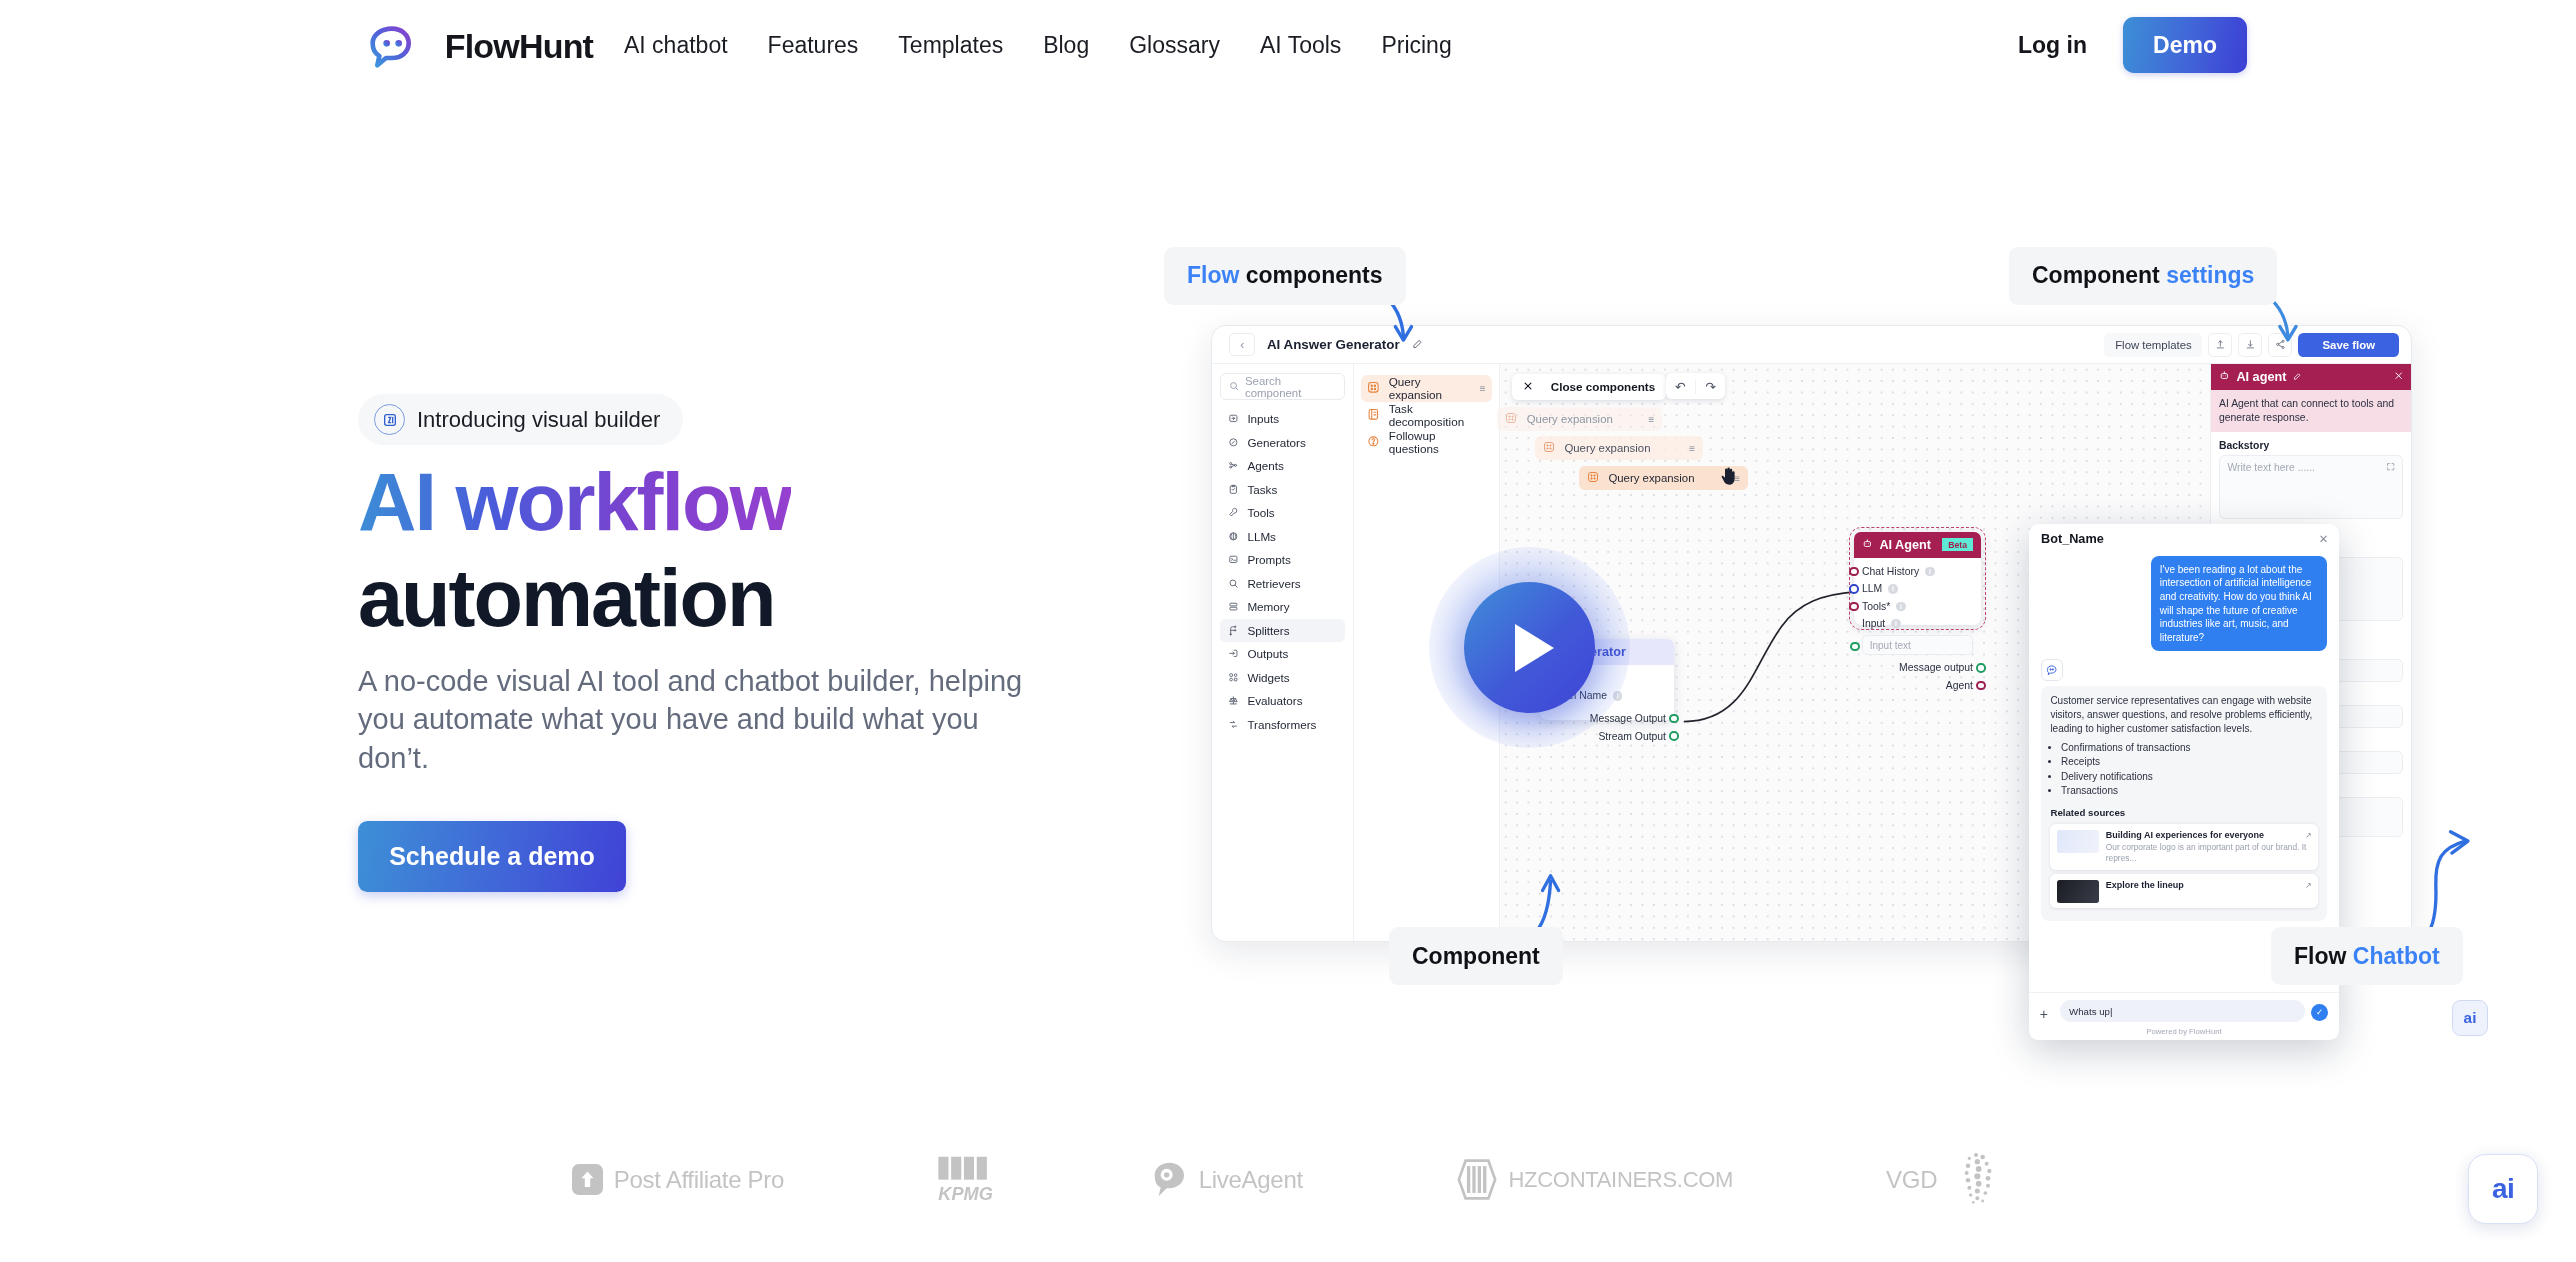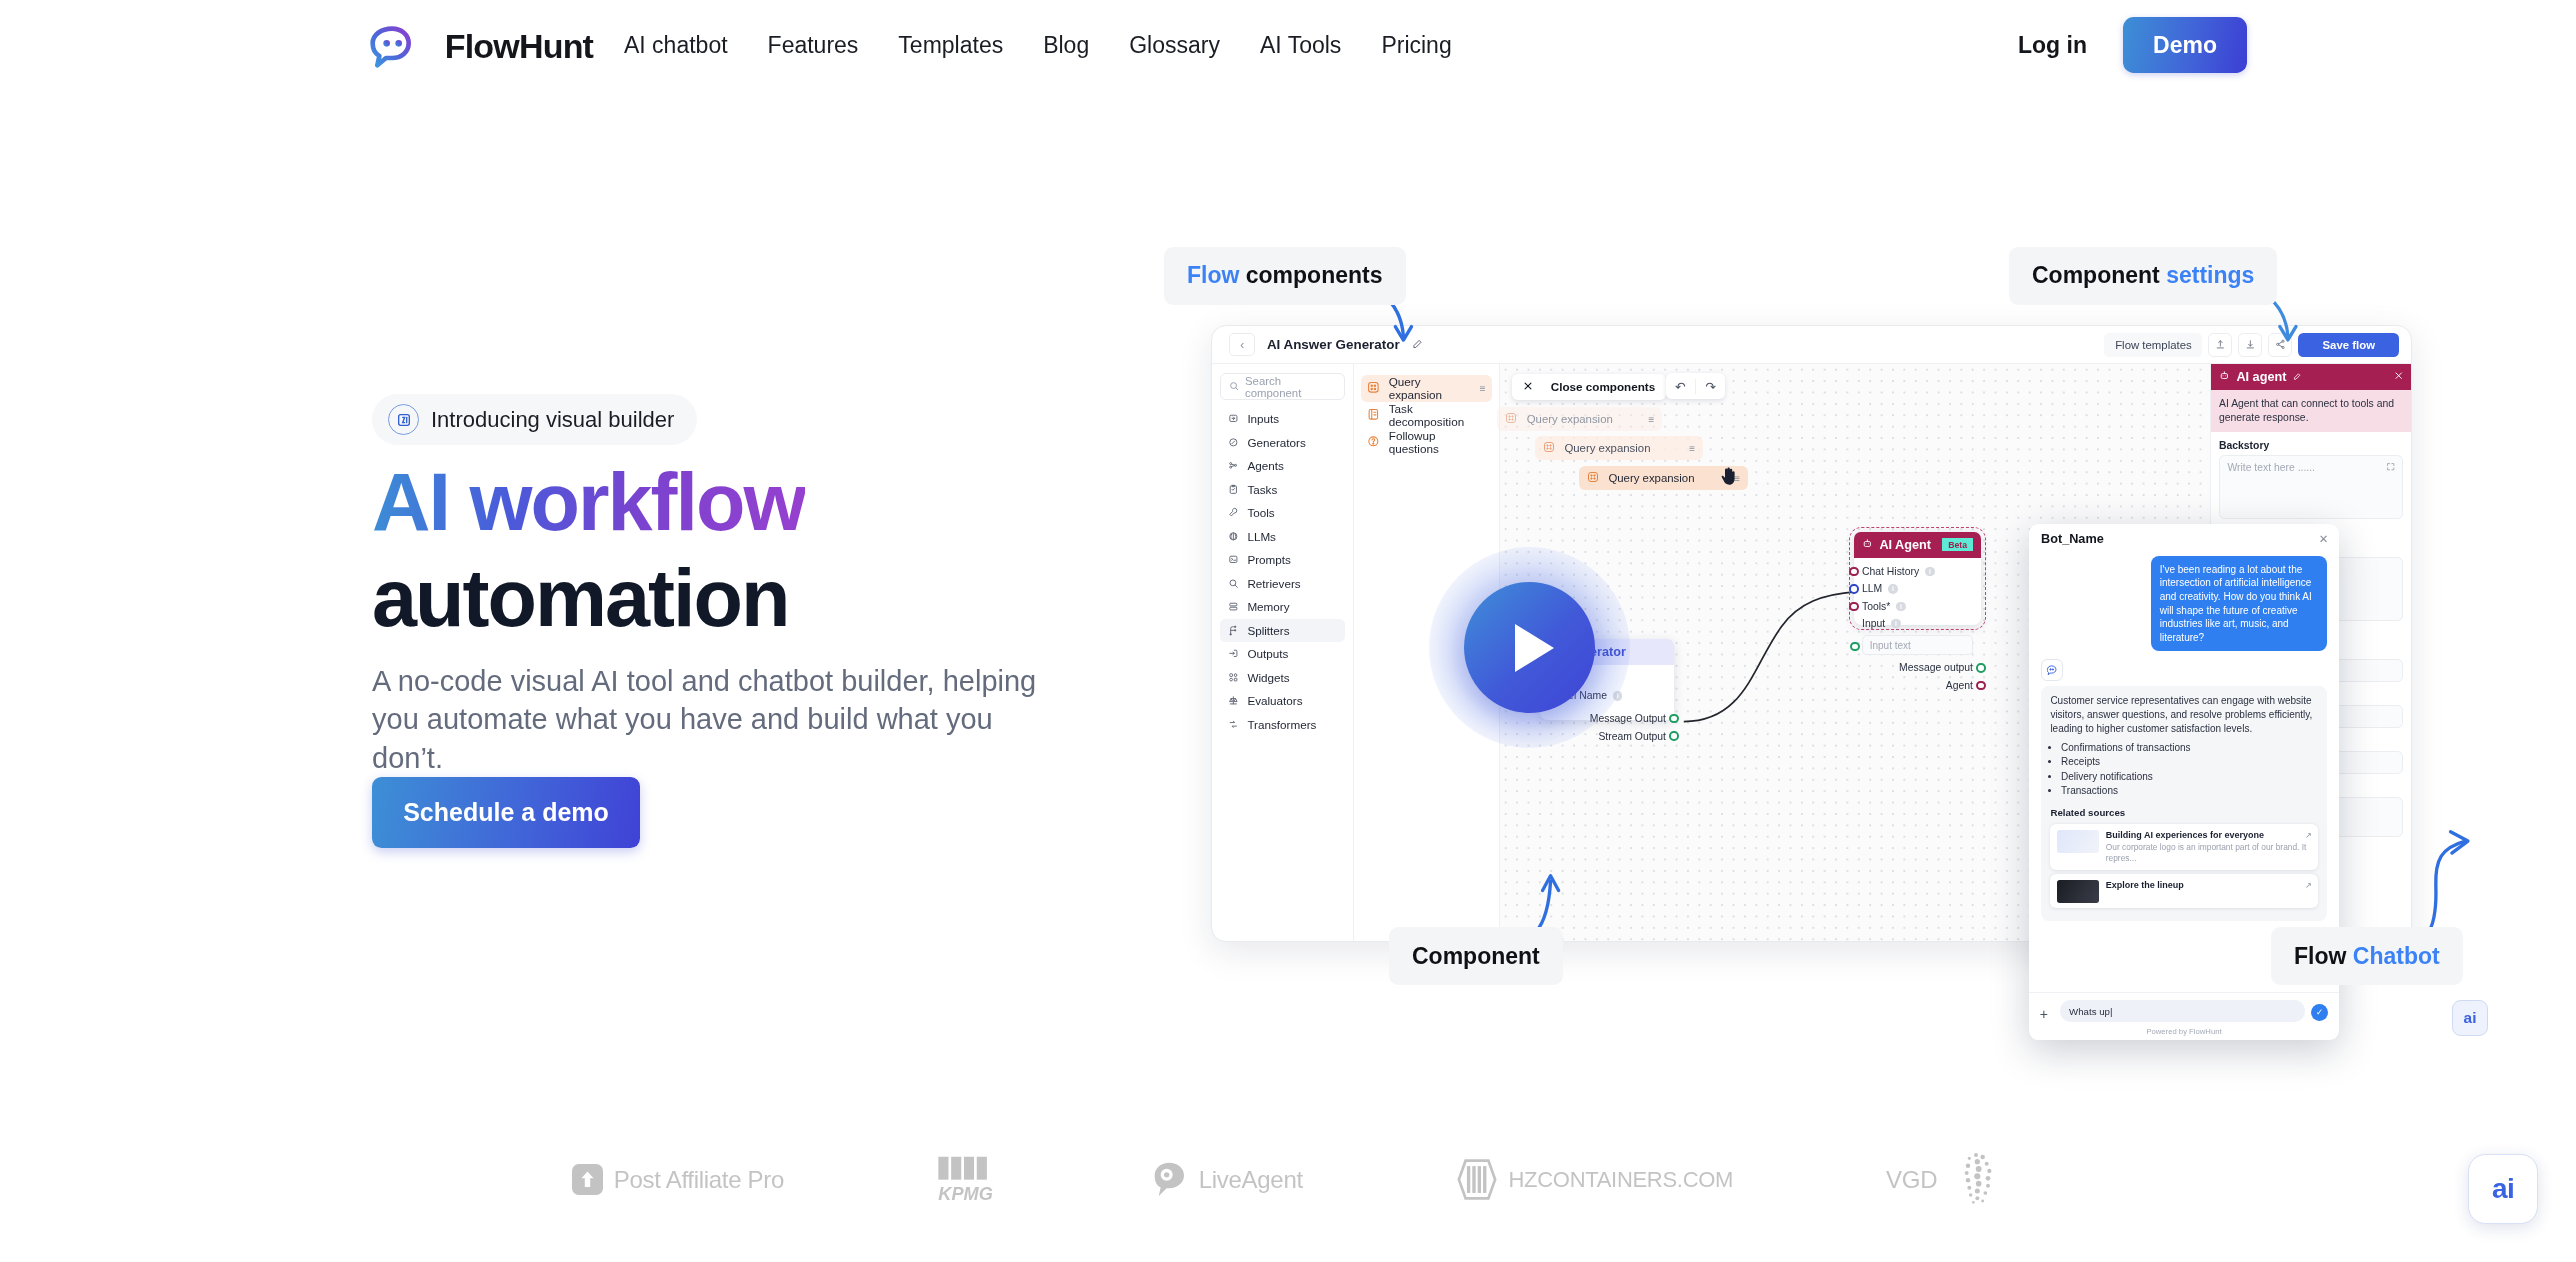--- a/index.html
+++ b/index.html
@@ -39,21 +39,21 @@
   .nav-login{font-size:23px;font-weight:700;color:#15161c;cursor:pointer;}
   .btn-demo{
     width:124px;height:56px;border-radius:10.7px;border:none;
     background:linear-gradient(100deg,#3d8fd6 0%,#4162d8 58%,#3c3fd4 100%);
     color:#fff;font-size:23px;font-weight:700;cursor:pointer;
     font-family:inherit;display:flex;align-items:center;justify-content:center;
     box-shadow:0 2px 6.7px rgba(60,70,200,.25);
   }
 
   
-  .hero-left{position:absolute;left:372px;top:394px;width:718px;}
+  .hero-left{position:absolute;left:358px;top:394px;width:718px;}
   .badge{
     display:inline-flex;align-items:center;gap:12px;
     height:51px;padding:0 23px 0 16px;border-radius:27px;background:#f6f7f9;
     cursor:pointer;
   }
   .badge-icon{
     width:31px;height:31px;border-radius:50%;
     border:1.3px solid #7a9ce0;display:flex;align-items:center;justify-content:center;
     flex:none;
   }
@@ -68,21 +68,21 @@
     -webkit-background-clip:text;background-clip:text;color:transparent;
     display:inline-block;
   }
   .h1 .dark{color:#111827;display:block;margin-top:14.8px;}
 
   .sub{
     margin-top:23px;font-size:29px;line-height:1.32;color:#636b7c;font-weight:400;
     width:691px;
   }
 
-  .cta-row{display:flex;align-items:center;gap:24px;}
+  .cta-row{margin-top:44px;display:flex;align-items:center;gap:24px;}
   .btn-primary{
     width:268px;height:71px;border-radius:9.4px;border:none;
     background:linear-gradient(100deg,#3d8fd6 0%,#4162d8 60%,#4042d6 100%);
     color:#fff;font-size:25px;font-weight:700;cursor:pointer;font-family:inherit;
     display:flex;align-items:center;justify-content:center;
     box-shadow:0 4px 12px rgba(60,80,210,.28);
   }
   .btn-secondary{
     width:230px;height:71px;border-radius:9.4px;background:#fff;
     border:1.7px solid #111827;color:#111827;font-size:25px;font-weight:700;

